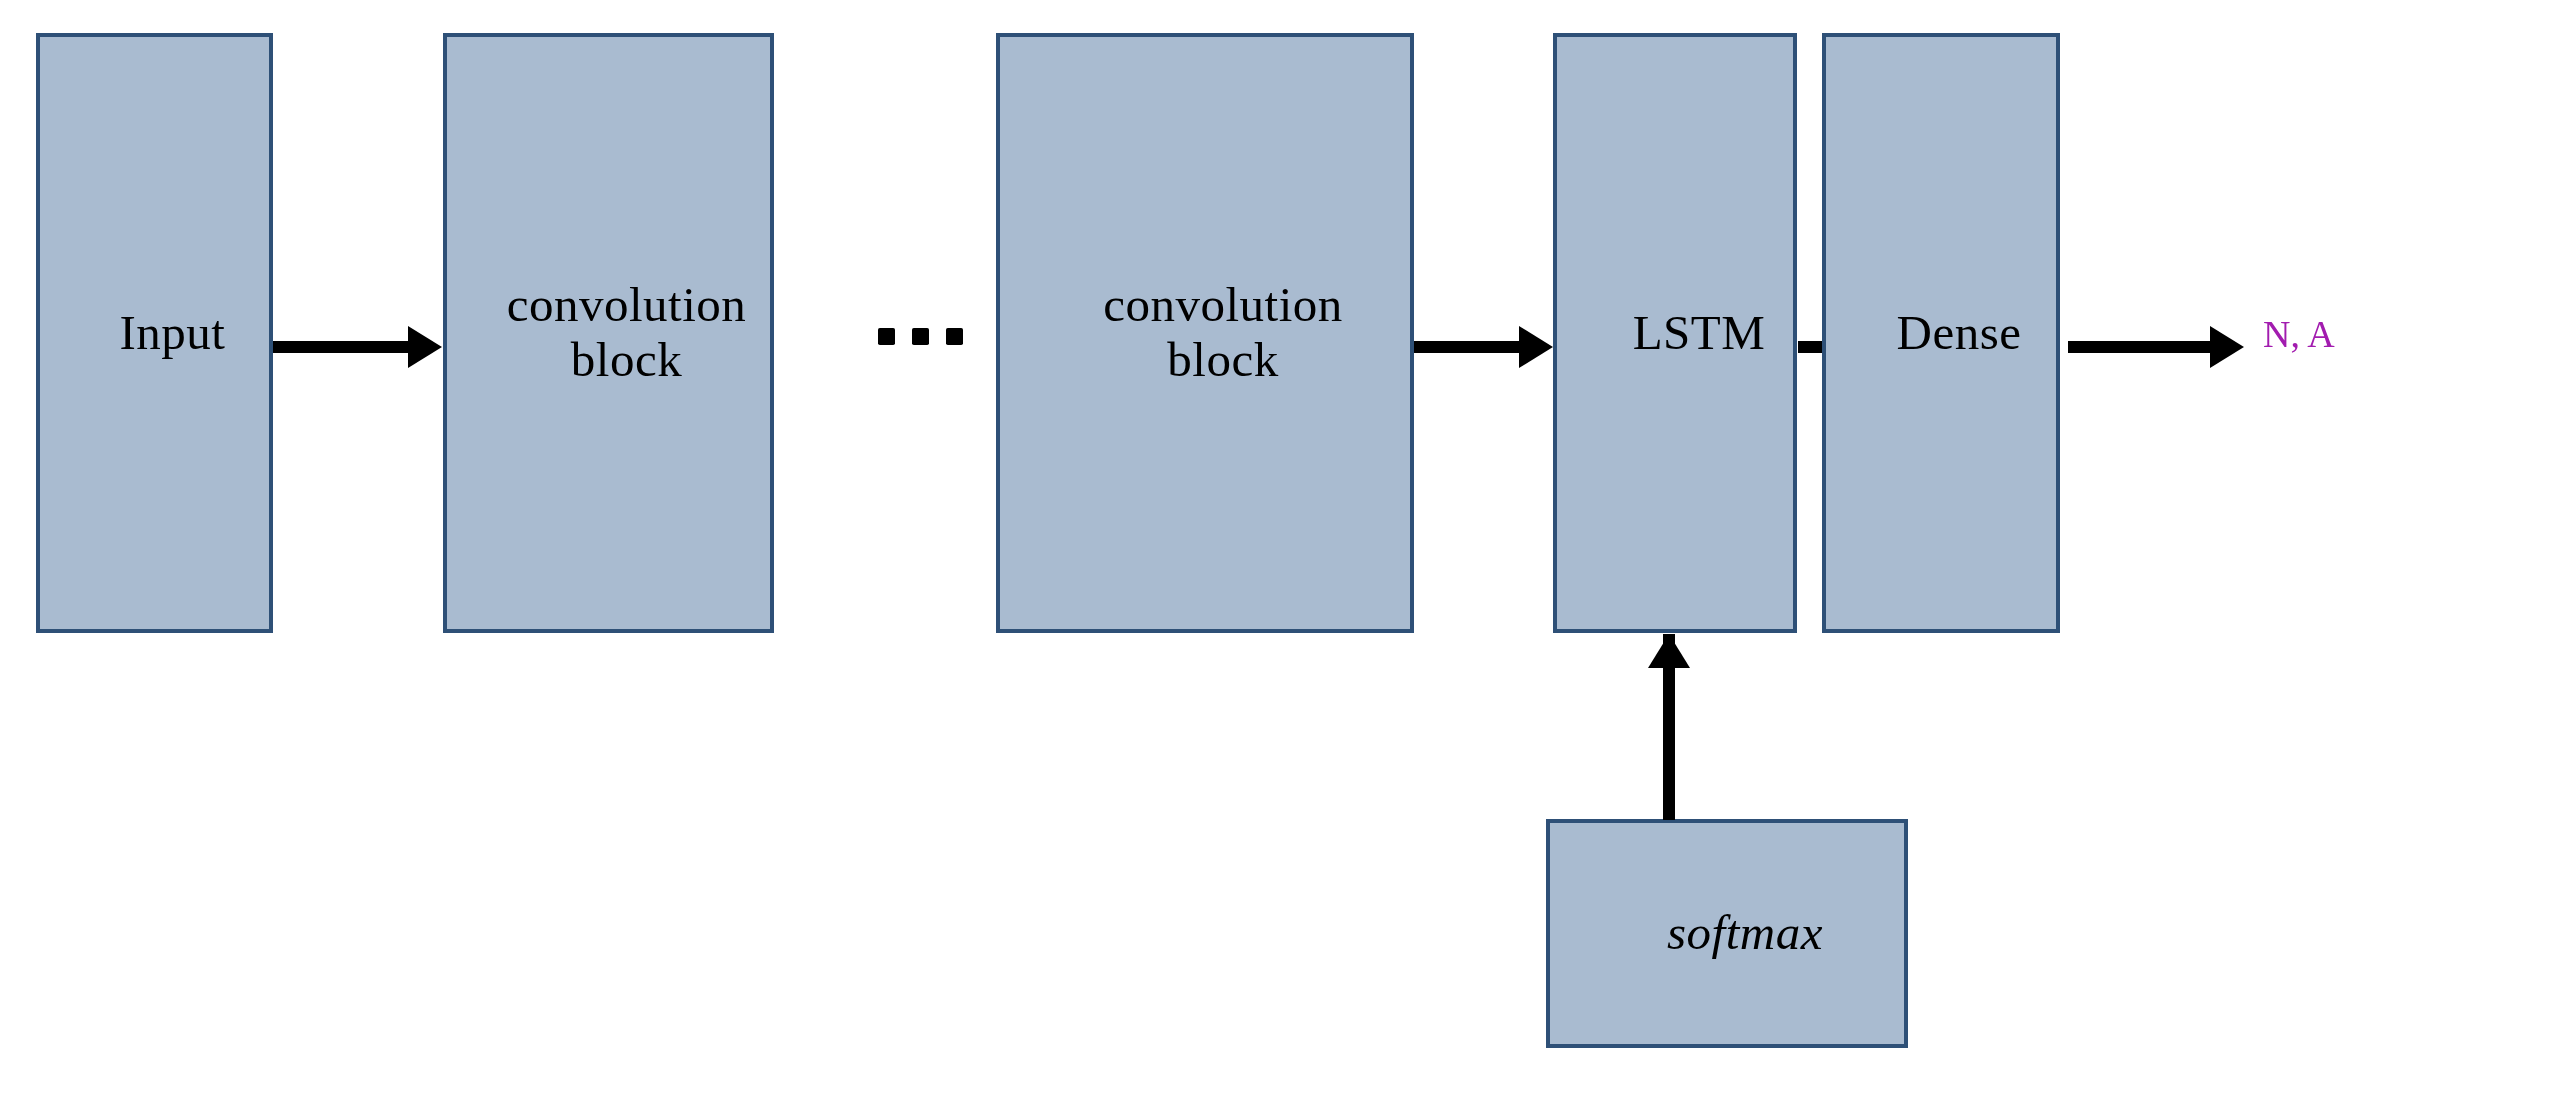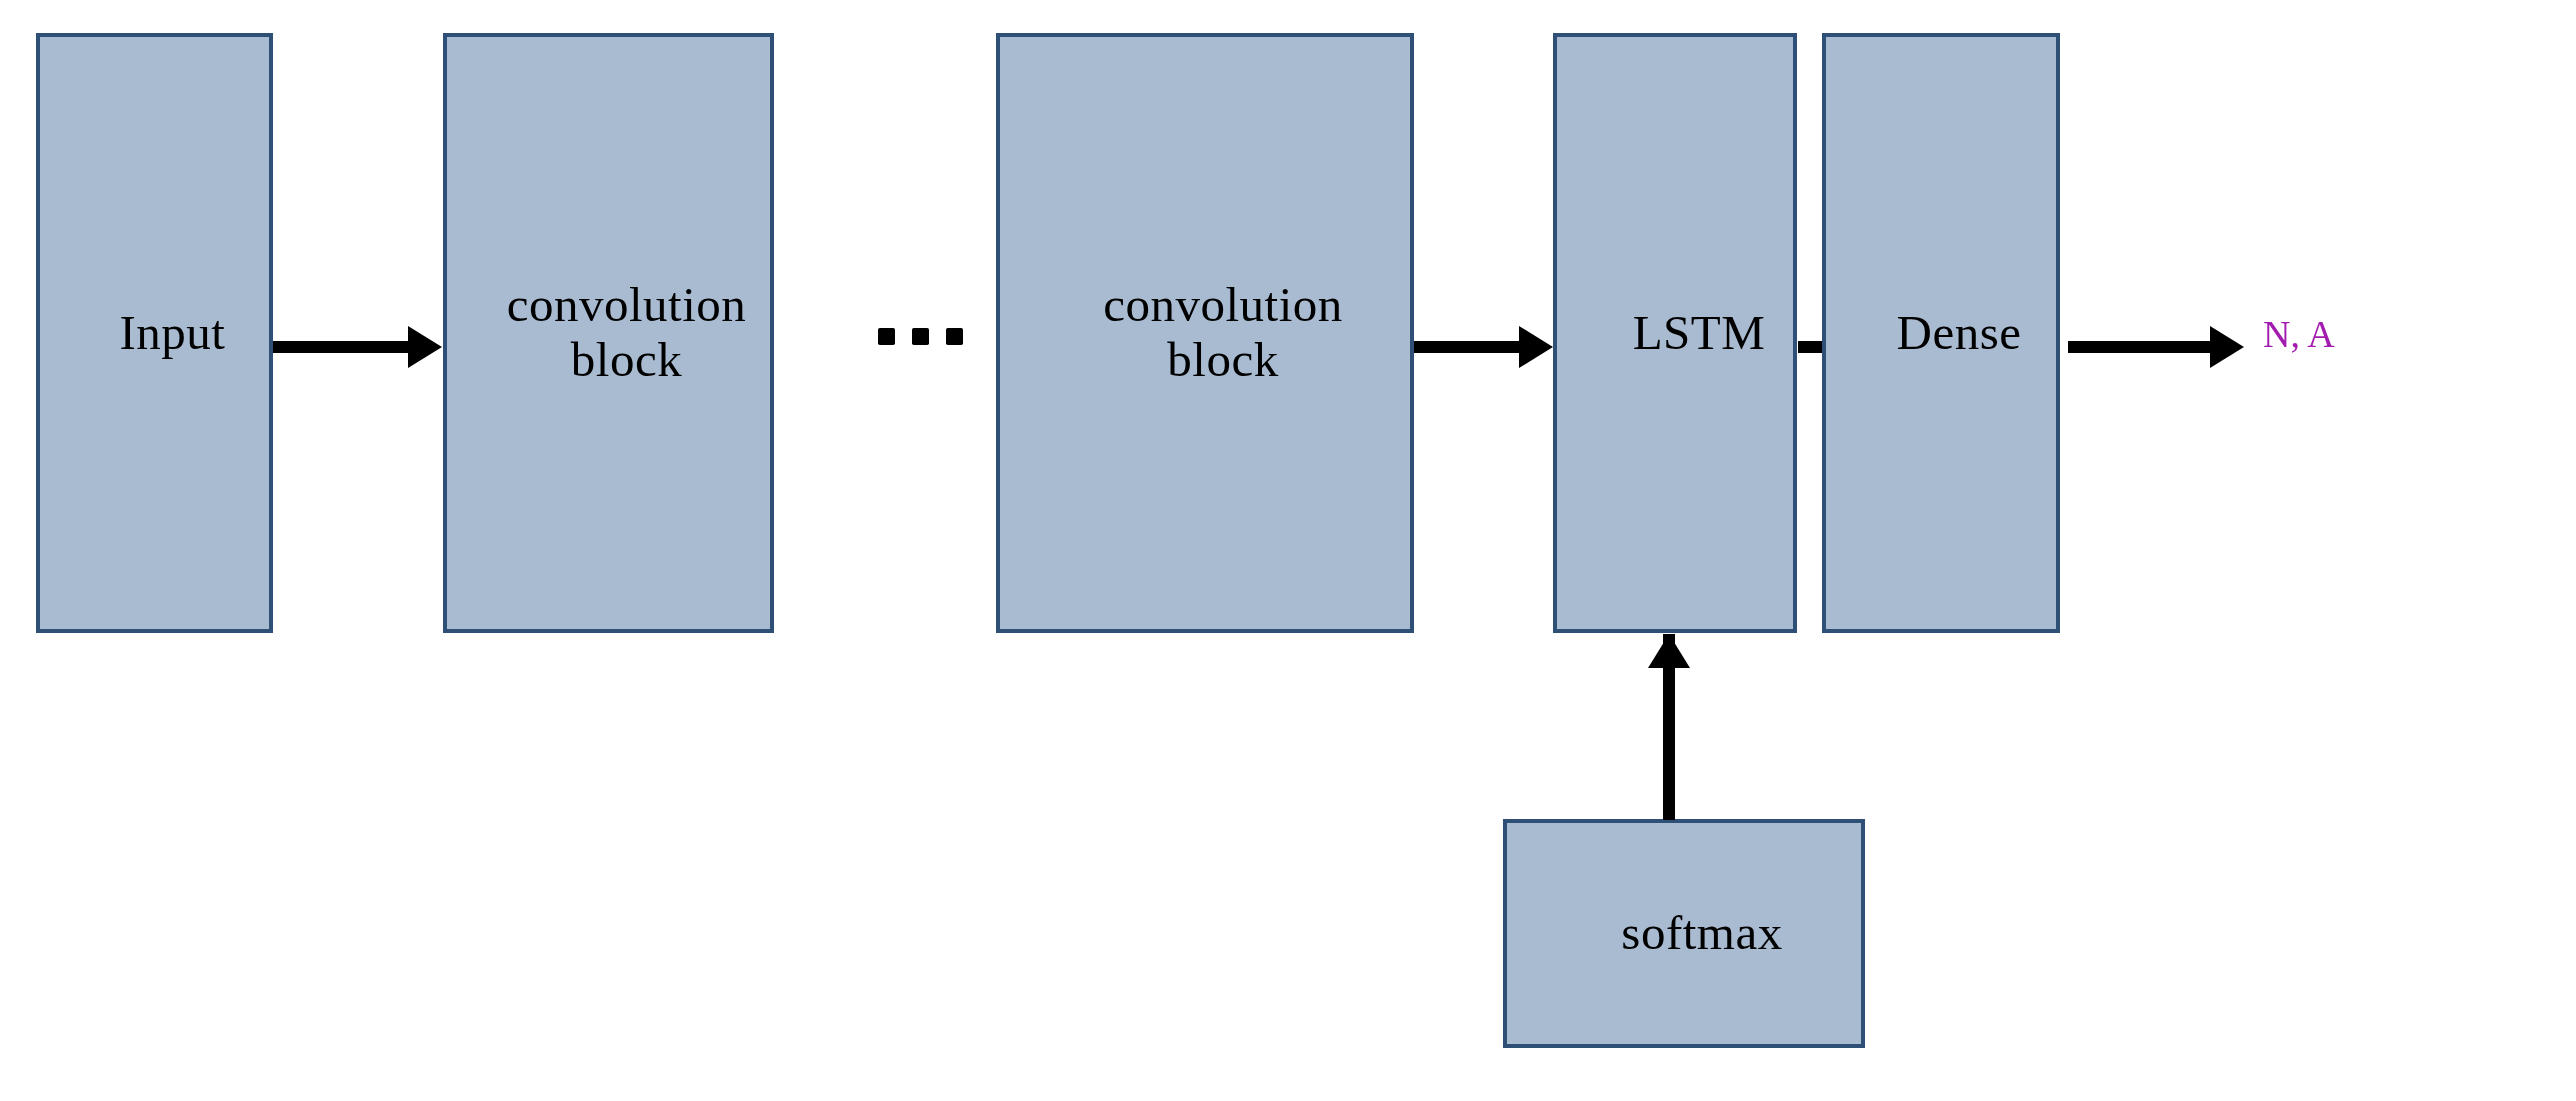--- a/index.html
+++ b/index.html
@@ -42,24 +42,25 @@
   
   .tall { top: 33px; height: 600px; }
 
   #node-input        { left: 36px;   width: 237px; }
   #node-conv-1       { left: 443px;  width: 331px; }
   #node-conv-2       { left: 996px; width: 418px; }
   #node-lstm         { left: 1553px; width: 244px; padding-left: 12px; }
   #node-dense        { left: 1822px; width: 238px; }
 
   #node-softmax {
-    left: 1503px;
+    left: 1546px;
     top: 819px;
     width: 362px;
     height: 229px;
+    font-style: italic;
   }
   #node-softmax .node-label { font-size: 49px; }
 
   
   .arrow-h {
     position: absolute;
     height: 0;
     top: 347px;
     display: block;
   }

